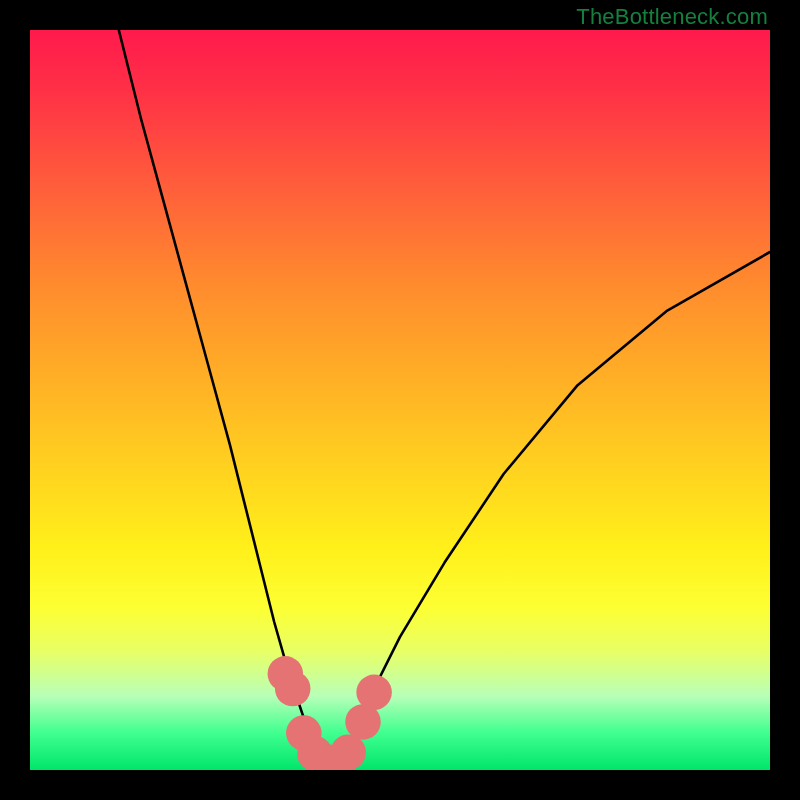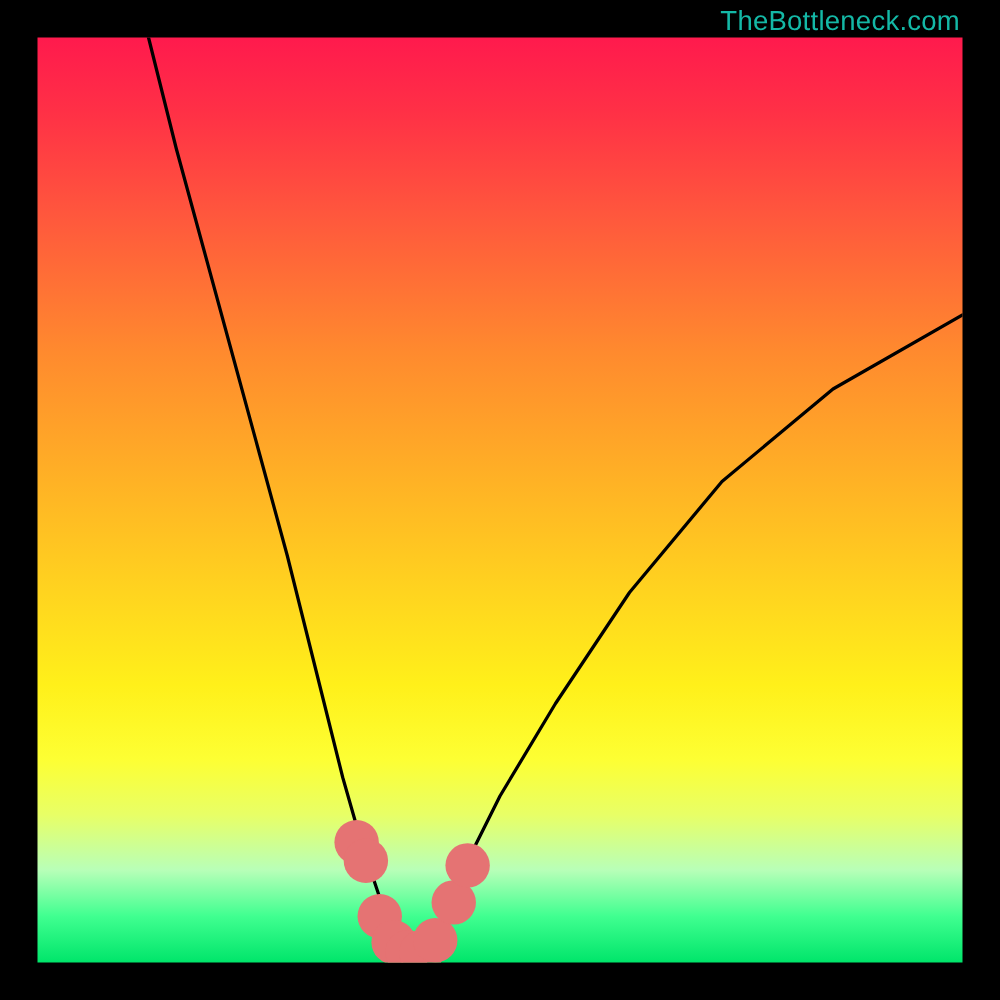--- a/index.html
+++ b/index.html
@@ -45,21 +45,21 @@
     position: absolute;
     top: 0;
     left: 0;
     width: 740px;
     height: 740px;
   }
   .watermark {
     position: absolute;
     top: 4px;
     right: 32px;
-    color: #14b8a6;
+    color: #15803d;
     font-size: 22px;
     font-weight: 500;
     letter-spacing: 0.2px;
   }
 </style>
 </head>
 <body>
 
 <div class="frame">
   <div class="plot-area">

